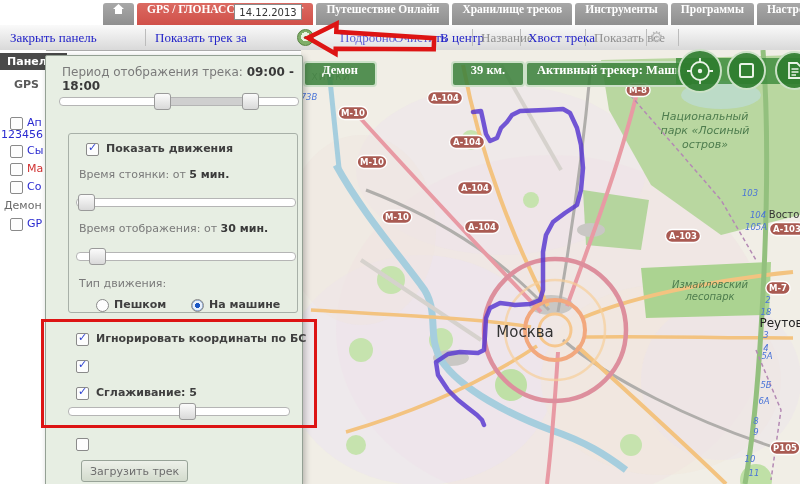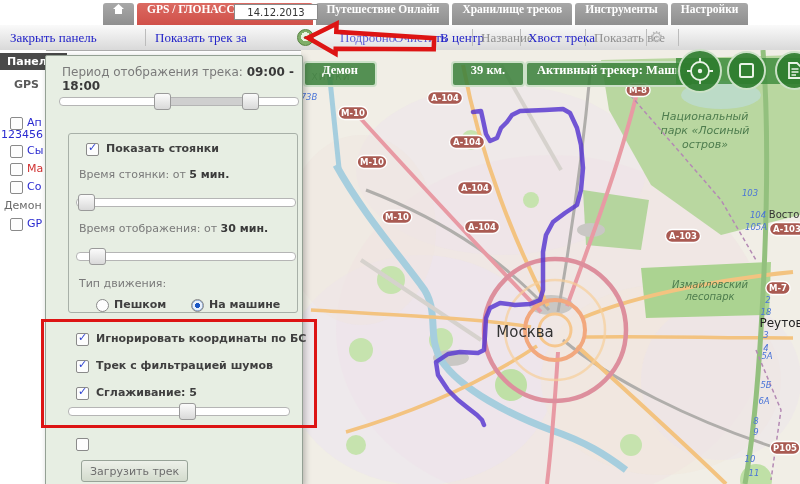--- a/index.html
+++ b/index.html
@@ -13,21 +13,21 @@
        font:bold 11.5px "Liberation Serif",serif;cursor:pointer}
   .tab.active{background:linear-gradient(#db6a62,#d05049)}
   .tab.home{padding:0 9px}
   
   .toolbar{position:absolute;left:0;top:25px;width:800px;height:25px;
            background:linear-gradient(#fafafa,#d9d9d9);border-bottom:1px solid #adadad}
   .tlink{position:absolute;top:5px;font:13px "Liberation Serif",serif;color:#2323c8;cursor:pointer;white-space:nowrap}
   .tlink.dim{color:#8f8f8f;cursor:default}
   .sep{position:absolute;top:4px;width:1px;height:17px;background:#bcbcbc}
   .dateinput{position:absolute;left:234px;top:4px;width:62px;height:14px;border:1px solid #8a8a8a;
-             background:#fff;font:10px "DejaVu Sans",sans-serif;color:#333;padding:0 10px;text-align:center}
+             background:#fff;font:10px "DejaVu Sans",sans-serif;color:#333;padding:0 2px;text-align:center}
   .clockbtn{position:absolute;left:297px;top:29px;width:15px;height:15px;border-radius:50%;
             background:radial-gradient(circle at 50% 45%,#e9f3e2 0 40%,#7fae69 41% 100%);
             border:1px solid #55803f;cursor:pointer}
   .clockbtn::after{content:"";position:absolute;left:6px;top:6px;width:3px;height:3px;border-radius:50%;background:#3f6b2e}
   .gear{position:absolute;left:650px;top:3px;font-size:15px;color:#b9b9b9;cursor:pointer}
   
   .sidebar{position:absolute;left:0;top:50px;width:46px;height:434px;background:#fff;overflow:visible}
   .sb-head{position:absolute;left:0;top:3px;width:60px;height:17px;background:#4a4a4a;
            color:#fff;font-weight:bold;line-height:17px;padding-left:7px}
   .sb-gps{position:absolute;left:14px;top:28px;font-weight:bold;color:#5a5a5a}
@@ -88,20 +88,21 @@
         <span>
           <svg width="13" height="12" viewBox="0 0 13 12">
               <path d="M1 6 L6.5 1 L12 6 L10 6 L10 11 L3 11 L3 6 Z" fill="#fff"></path>
             </svg>
         </span>
       </div>
       <div class="tab active">GPS / ГЛОНАСС Мониторинг</div>
       <div class="tab">Путешествие Онлайн</div>
       <div class="tab">Хранилище треков</div>
       <div class="tab">Инструменты</div>
+      <div class="tab">Программы</div>
       <div class="tab">Настройки</div>
 
     </div>
   </div>
 
   <div class="toolbar">
     <span class="tlink" style="left:10px">Закрыть панель</span>
     <span class="sep" style="left:145px"></span>
     <span class="tlink" style="left:155px">Показать трек за</span>
     <span class="tlink" style="left:340px">Подробно</span>
@@ -281,21 +282,21 @@
     <div class="dlg-title">
       <span>Период отображения трека:</span> <b>09:00 - 18:00</b>
     </div>
     <div class="sl-track" style="left:13px;top:41px;width:238px">
       <div class="sl-fill" style="left:98px;width:94px"></div>
       <div class="sl-handle" style="left:94px"></div>
       <div class="sl-handle" style="left:182px"></div>
     </div>
     <div class="fieldset"></div>
     <span class="cb checked" style="left:40px;top:87px"></span>
-    <span class="cb-label" style="left:60px;top:86px">Показать стоянки</span>
+    <span class="cb-label" style="left:60px;top:86px">Показать движения</span>
     <span class="dlg-label" style="left:33px;top:112px">
       <span>Время стоянки: от</span> <b>5 мин.</b>
     </span>
     <div class="sl-track" style="left:30px;top:142px;width:218px">
       <div class="sl-handle" style="left:1px"></div>
     </div>
     <span class="dlg-label" style="left:33px;top:166px">
       <span>Время отображения: от</span> <b>30 мин.</b>
     </span>
     <div class="sl-track" style="left:30px;top:196px;width:218px">
@@ -303,21 +304,20 @@
     </div>
     <span class="dlg-label" style="left:33px;top:221px">Тип движения:</span>
     <span class="radio" style="left:50px;top:243px"></span>
     <span class="cb-label" style="left:68px;top:242px">Пешком</span>
     <span class="radio sel" style="left:145px;top:243px"></span>
     <span class="cb-label" style="left:163px;top:242px">На машине</span>
 
     <span class="cb checked" style="left:30px;top:277px"></span>
     <span class="cb-label" style="left:50px;top:276px">Игнорировать координаты по БС</span>
     <span class="cb checked" style="left:30px;top:304px"></span>
-    <span class="cb-label" style="left:50px;top:303px">Трек с фильтрацией шумов</span>
     <span class="cb checked" style="left:30px;top:331px"></span>
     <span class="cb-label" style="left:50px;top:330px">Сглаживание: 5</span>
     <div class="sl-track" style="left:22px;top:351px;width:220px">
       <div class="sl-handle" style="left:110px"></div>
     </div>
     <span class="cb" style="left:30px;top:382px"></span>
     <button class="dlg-btn" style="left:35px;top:404px">Загрузить трек</button>
   </div>
 
   <div class="redbox"></div>

